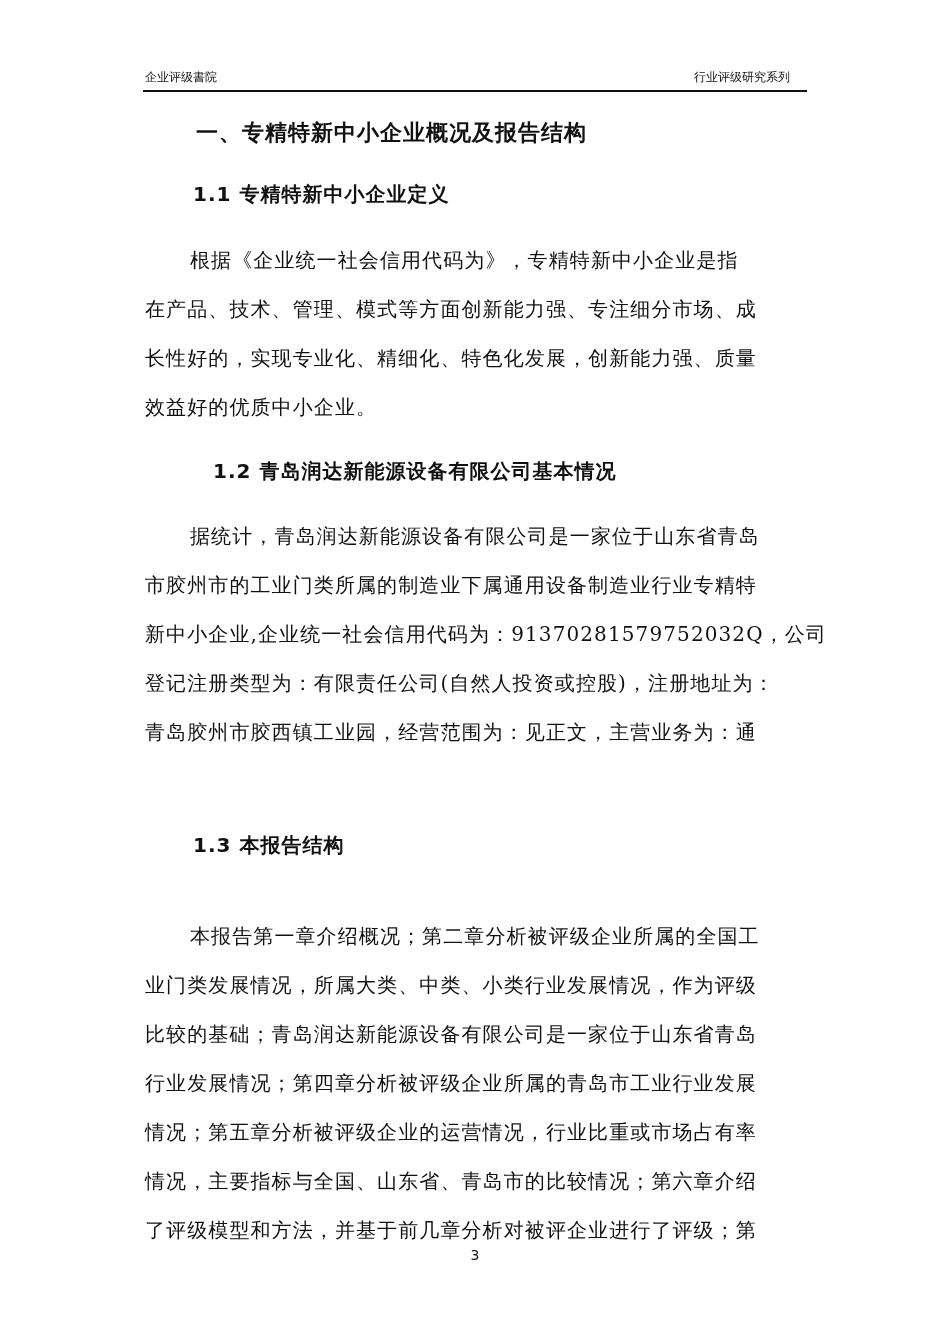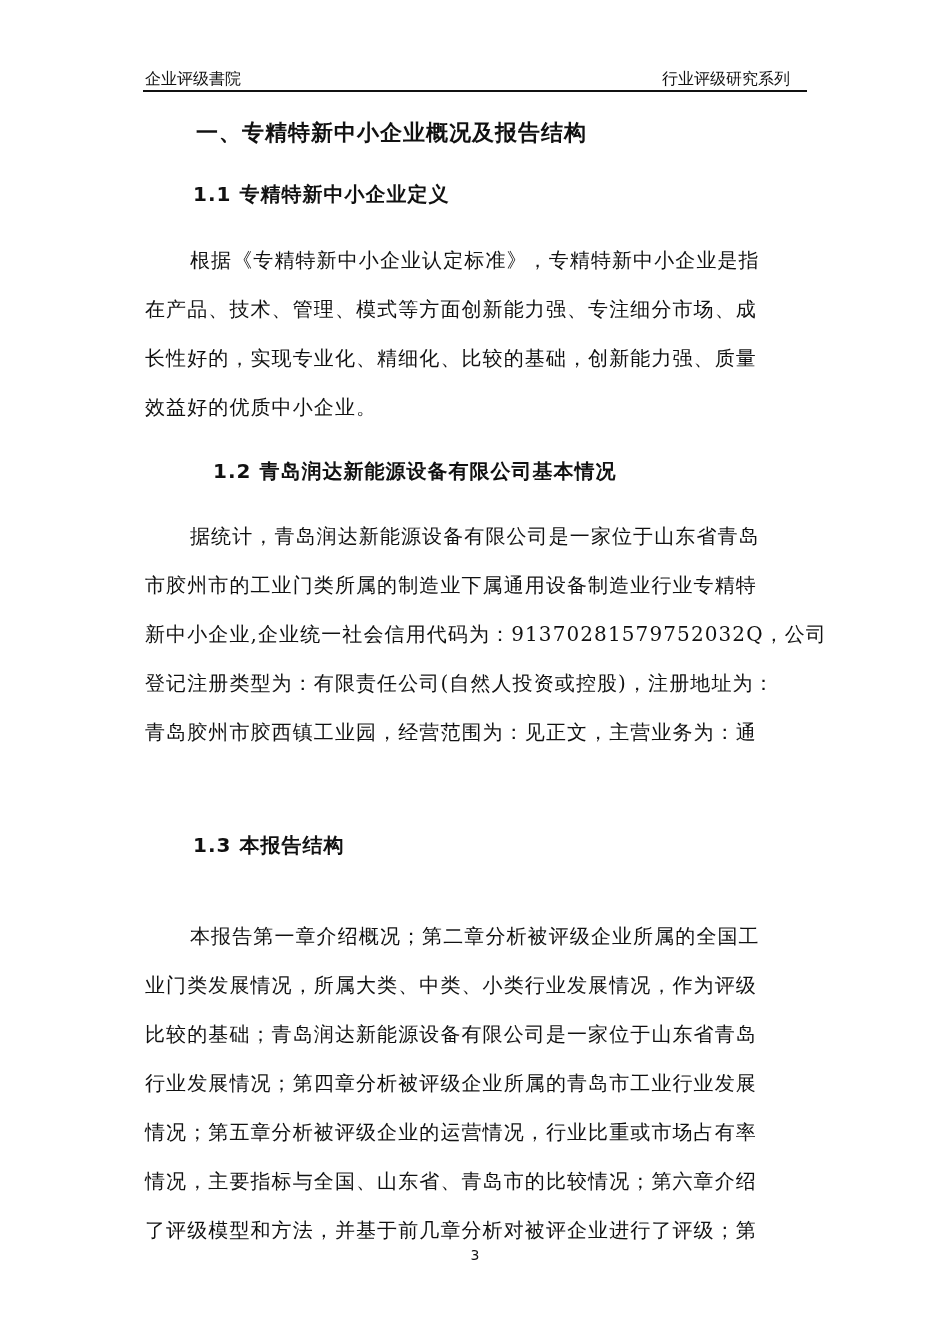--- a/index.html
+++ b/index.html
@@ -1,20 +1,20 @@
 <!DOCTYPE html>
 <html><head>
 <meta charset="utf-8">
 <style>
   html, body { margin: 0; padding: 0; background: #ffffff; }
   body { width: 950px; height: 1344px; position: relative; overflow: hidden;
          font-family: "DejaVu Serif", "Liberation Serif", serif; color: #111; }
   .header { position: absolute; left: 143px; top: 66px; width: 664px; height: 24px;
             border-bottom: 2px solid #111;
-            font-family: "DejaVu Sans", "Liberation Sans", sans-serif; font-size: 16px; }
+            font-family: "DejaVu Sans", "Liberation Sans", sans-serif; font-size: 12px; }
   .header .left { position: absolute; left: 2px; top: 3px; }
   .header .right { position: absolute; right: 17px; top: 3px; }
   .h1 { position: absolute; left: 196px; top: 118px; font-size: 22px; font-weight: bold;
         font-family: "DejaVu Sans", "Liberation Sans", sans-serif; letter-spacing: 1px; }
   .h2 { position: absolute; left: 193px; font-size: 20px; font-weight: bold;
         font-family: "DejaVu Sans", "Liberation Sans", sans-serif; letter-spacing: 1px; }
   .para { position: absolute; left: 145px; width: 663px; font-size: 20px; }
   .line { height: 49px; line-height: 49px; white-space: nowrap; letter-spacing: 1.1px; }
   .indent { padding-left: 45px; }
   .pagenum { position: absolute; left: 0; width: 950px; top: 1247px; text-align: center;
@@ -25,23 +25,23 @@
 
 <div class="header">
   <span class="left">企业评级書院</span>
   <span class="right">行业评级研究系列</span>
 </div>
 
 <div class="h1">一、专精特新中小企业概况及报告结构</div>
 
 <div class="h2" style="top:181px;">1.1 专精特新中小企业定义</div>
 <div class="para" style="top:236px;">
-  <div class="line indent">根据《专精特新中小企业认定标准》，专精特新中小企业是指</div>
+  <div class="line indent">根据《企业统一社会信用代码为》，专精特新中小企业是指</div>
   <div class="line">在产品、技术、管理、模式等方面创新能力强、专注细分市场、成</div>
-  <div class="line">长性好的，实现专业化、精细化、比较的基础，创新能力强、质量</div>
+  <div class="line">长性好的，实现专业化、精细化、特色化发展，创新能力强、质量</div>
   <div class="line">效益好的优质中小企业。</div>
 </div>
 
 <div class="h2" style="top:458px;margin-left:20px;">1.2 青岛润达新能源设备有限公司基本情况</div>
 <div class="para" style="top:512px;">
   <div class="line indent">据统计，青岛润达新能源设备有限公司是一家位于山东省青岛</div>
   <div class="line">市胶州市的工业门类所属的制造业下属通用设备制造业行业专精特</div>
   <div class="line">新中小企业,企业统一社会信用代码为：91370281579752032Q，公司</div>
   <div class="line">登记注册类型为：有限责任公司(自然人投资或控股)，注册地址为：</div>
   <div class="line">青岛胶州市胶西镇工业园，经营范围为：见正文，主营业务为：通</div>

